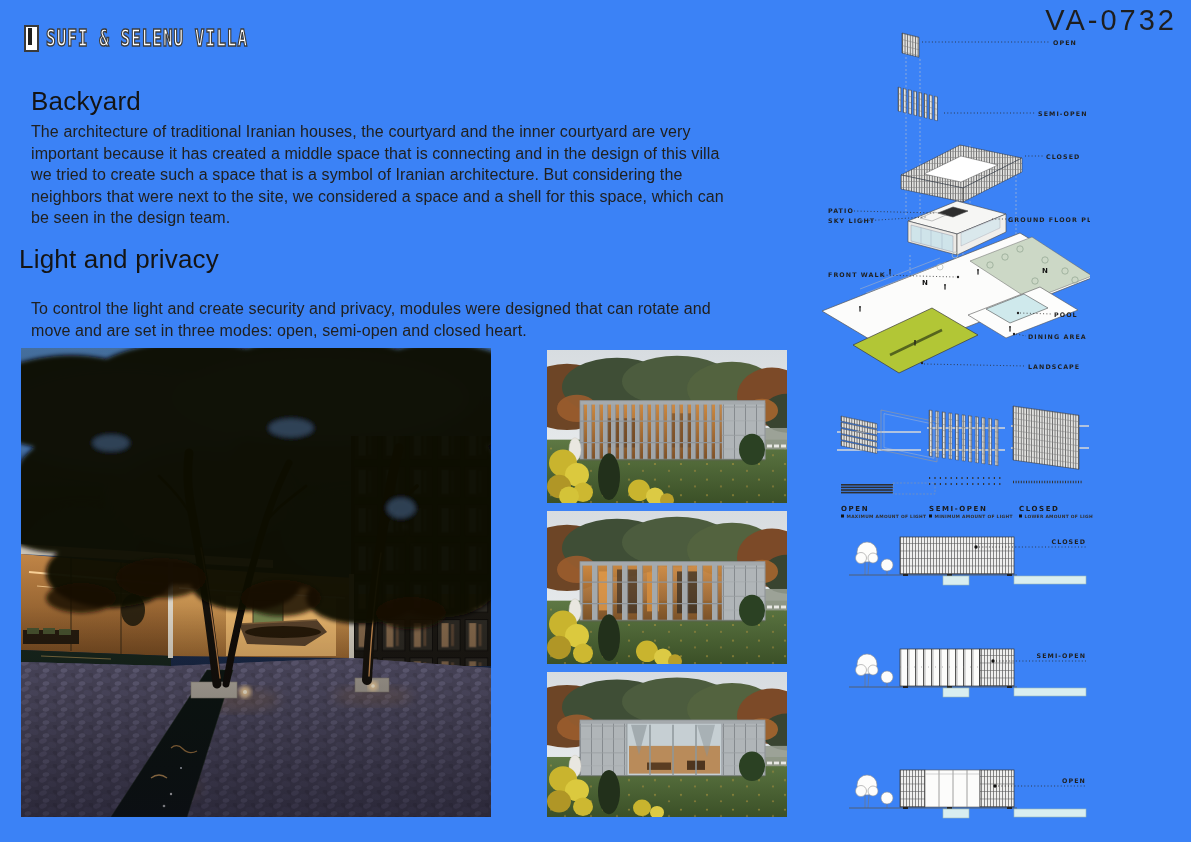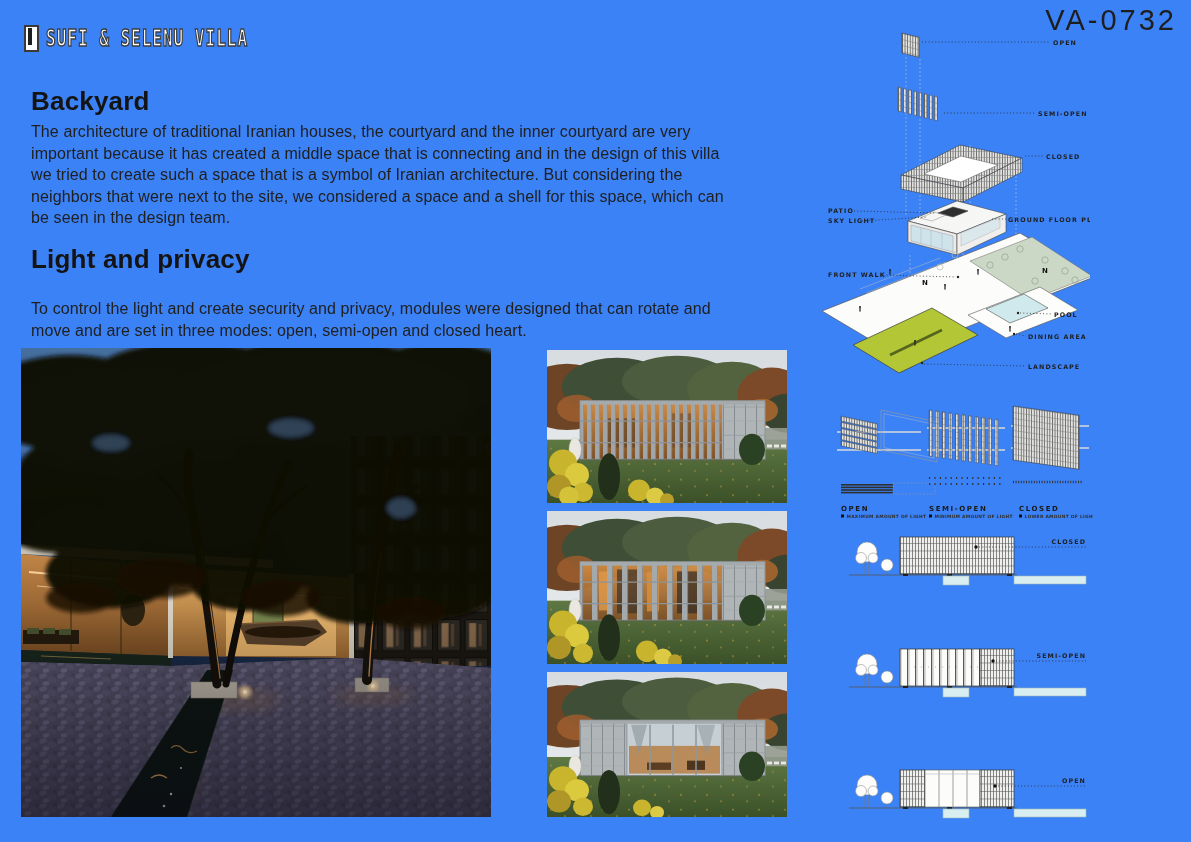--- a/index.html
+++ b/index.html
@@ -8,21 +8,21 @@
   .abs{position:absolute;}
   
   .logo{left:24px;top:24px;height:28px;display:flex;align-items:center;gap:7px;}
   .logo-mark{width:11px;height:23px;border:2px solid #3a3a3a;background:#fff;position:relative;}
   .logo-mark::after{content:"";position:absolute;left:2px;top:1px;width:4px;height:17px;background:#1e1e1e;}
   .logo-text{font-family:"DejaVu Sans Mono", monospace;font-size:16px;font-weight:bold;
              letter-spacing:1px;color:#ffffff;-webkit-text-stroke:1.1px #3c3c3c;
              transform:scaleY(1.45);transform-origin:left center;white-space:nowrap;}
   .project-code{right:14px;top:4px;font-size:29px;font-weight:normal;letter-spacing:3px;color:#1e1e1e;}
   
-  .h1{font-size:26px;font-weight:bold;color:#141414;letter-spacing:.2px;}
+  .h1{font-size:26px;font-weight:normal;color:#141414;letter-spacing:.2px;}
   .body-text{font-size:16px;line-height:21.5px;color:#202020;width:712px;letter-spacing:.1px;}
   
   svg text{font-family:"DejaVu Sans", sans-serif;}
   .lbl{font-size:6.3px;font-weight:bold;letter-spacing:1.1px;fill:#1f1f1f;}
   .lblB{font-size:7px;font-weight:bold;letter-spacing:1.6px;fill:#1a1a1a;}
   .sub{font-size:4.4px;font-weight:bold;letter-spacing:.3px;fill:#303030;}
   .north{font-size:7px;font-weight:bold;fill:#111;}
   .dotline{stroke:#2a2a2a;stroke-width:.8;stroke-dasharray:1,2.3;fill:none;}
   .guide{stroke:#c9c9c9;stroke-width:.55;stroke-dasharray:2,2;fill:none;}
 </style>
@@ -129,21 +129,21 @@
 <div class="page">
 
   <div class="abs logo">
     <span class="logo-mark"></span>
     <span class="logo-text">SUFI &amp; SELENU VILLA</span>
   </div>
   <div class="abs project-code">VA-0732</div>
 
   <div class="abs h1" style="left:31px;top:86px;">Backyard</div>
   <div class="abs body-text" style="left:31px;top:121px;">The architecture of traditional Iranian houses, the courtyard and the inner courtyard are very important because it has created a middle space that is connecting and in the design of this villa we tried to create such a space that is a symbol of Iranian architecture. But considering the neighbors that were next to the site, we considered a space and a shell for this space, which can be seen in the design team.</div>
-  <div class="abs h1" style="left:31px;top:244px;">Light and privacy</div>
+  <div class="abs h1" style="left:19px;top:244px;">Light and privacy</div>
   <div class="abs body-text" style="left:31px;top:282px;margin-top:16px;">To control the light and create security and privacy, modules were designed that can rotate and move and are set in three modes: open, semi-open and closed heart.</div>
 
   <div class="abs" style="left:21px;top:348px;width:470px;height:469px;">
     <svg width="470" height="469" viewBox="0 0 470 469" preserveAspectRatio="none">
       <rect width="470" height="469" fill="url(#gDusk)"></rect>
       <g filter="url(#blur6)">
         <ellipse cx="100" cy="70" rx="130" ry="55" fill="#4a77b3"></ellipse>
         <ellipse cx="300" cy="50" rx="150" ry="45" fill="#527fba"></ellipse>
         <ellipse cx="420" cy="150" rx="80" ry="70" fill="#3a6097"></ellipse>
         <ellipse cx="180" cy="150" rx="90" ry="50" fill="#35598c"></ellipse>

